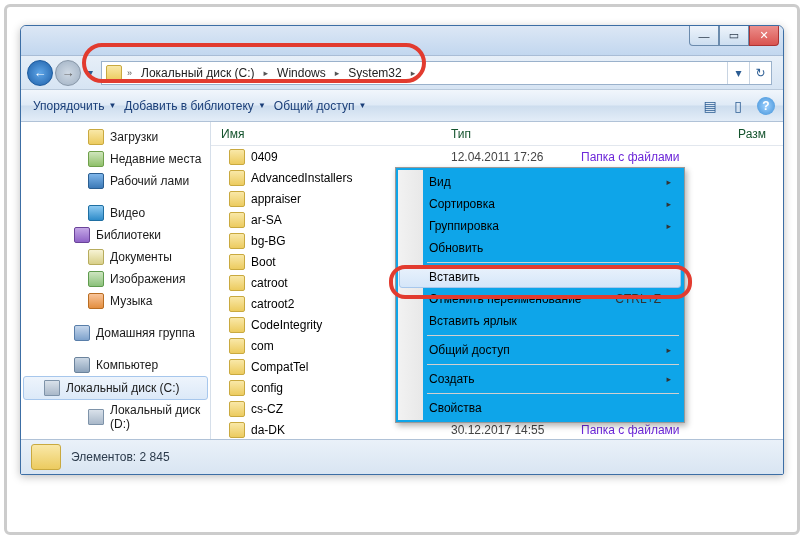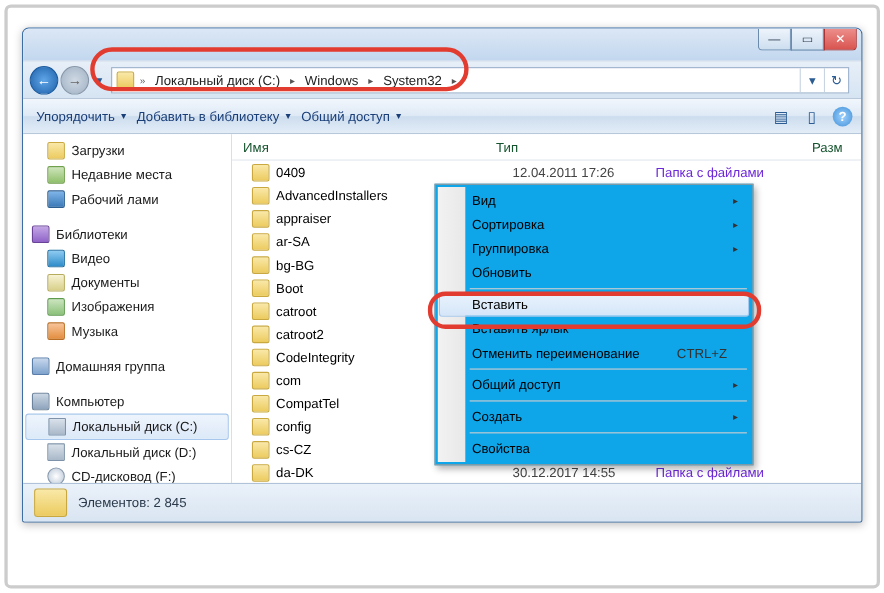--- a/index.html
+++ b/index.html
@@ -34,21 +34,21 @@
 .toolbar { height: 32px; background: linear-gradient(#f1f6fc, #dfeaf6 48%, #cdddee 52%, #e3edf8); border-bottom: 1px solid #b0c2d7; display: flex; align-items: center; padding: 0 8px; gap: 0; }
 .tool-item { color: #1a3e78; display: flex; align-items: center; gap: 4px; padding: 2px 4px; }
 .tool-item .tri { font-size: 8px; color: #1a3e78; }
 .toolbar-right { margin-left: auto; display: flex; align-items: center; gap: 10px; }
 .tb-icon { width: 18px; height: 18px; display: flex; align-items: center; justify-content: center; color: #2b5c93; font-size: 14px; }
 .tb-help { width: 18px; height: 18px; border-radius: 50%; background: radial-gradient(#9fd1ff,#3e8fd6); color: #fff; font-weight: bold; display: flex; align-items: center; justify-content: center; font-size: 12px; }
 
 
 .body { display: flex; height: calc(100% - 30px - 34px - 32px - 35px); }
 .tree { width: 190px; border-right: 1px solid #d6dfea; background: #fff; overflow: hidden; padding: 4px 0; }
-.tree-item { display: flex; align-items: center; gap: 6px; padding: 3px 8px 3px 22px; color: #1a1a1a; }
+.tree-item { display: flex; align-items: center; gap: 6px; padding: 3px 8px 3px 22px; color: #1a1a1a; margin-left: 45px; }
 .tree-item.sel { background: linear-gradient(#eef4fc,#dce9f8); border: 1px solid #a7c7ec; border-radius: 3px; margin: 0 2px; padding-left: 20px; }
 .tree-item.header { padding-left: 8px; font-weight: normal; }
 .tree-spacer { height: 10px; }
 .ico { width: 16px; height: 16px; flex: none; border-radius: 2px; }
 .ico.folder { background: linear-gradient(#f9e8a8,#eccb5f); border: 1px solid #c9a93f; }
 .ico.dl { background: linear-gradient(#f9e8a8,#eccb5f); border: 1px solid #c9a93f; }
 .ico.recent { background: linear-gradient(#cfe5bc,#8fc06a); border: 1px solid #6fa04b; }
 .ico.desktop { background: linear-gradient(#7fb6ea,#3c79b7); border: 1px solid #2b5e91; }
 .ico.lib { background: linear-gradient(#c4a7e6,#8f63c7); border: 1px solid #6a4399; }
 .ico.video { background: linear-gradient(#8ecbf2,#2f8cc9); border: 1px solid #1f6fa2; }
@@ -64,21 +64,21 @@
 .cols { height: 24px; border-bottom: 1px solid #e2e7ee; display: flex; align-items: center; color: #14532d; }
 .col { padding: 0 10px; border-right: 1px solid transparent; }
 .col.name { width: 230px; }
 .col.date { width: 130px; }
 .col.type { width: 140px; }
 .col.size { flex: 1; text-align: right; padding-right: 16px; }
 .rows { }
 .row { display: flex; align-items: center; height: 21px; }
 .row .ico { margin: 0 6px 0 18px; }
 .row .nm { width: 200px; }
-.row .dt { width: 130px; color: #444; margin-left: 15px; }
+.row .dt { width: 130px; color: #444; }
 .row .tp { width: 140px; color: #6d28d9; }
 
 
 .ctx { position: absolute; left: 395px; top: 167px; width: 290px; background: #0ea5e9; border: 1px solid #999; box-shadow: 2px 3px 6px rgba(0,0,0,0.3); padding: 3px; }
 .ctx-item { height: 22px; display: flex; align-items: center; padding: 0 24px 0 30px; position: relative; color: #000; }
 .ctx-item.hover { background: linear-gradient(#e9f2fc,#d5e6f9); border: 1px solid #a7c7ec; border-radius: 3px; padding-left: 29px; }
 .ctx-item .arrow { position: absolute; right: 10px; font-size: 9px; color: #333; }
 .ctx-item .shortcut { position: absolute; right: 20px; color: #333; }
 .ctx-sep { height: 1px; background: #d0d0d0; margin: 3px 2px 3px 28px; }
 .ctx-icon-bar { position: absolute; left: 2px; top: 2px; bottom: 2px; width: 25px; background: linear-gradient(to right,#f2f2f2,#e8e8e8); }
@@ -158,27 +158,27 @@
         </div>
       <div class="tree-item">
           <span class="ico recent"></span>
           <span>Недавние места</span>
         </div>
       <div class="tree-item">
           <span class="ico desktop"></span>
           <span>Рабочий лами</span>
         </div>
       <div class="tree-spacer"></div>
+      <div class="tree-item">
+          <span class="ico video"></span>
+          <span>Видео</span>
+        </div>
       <div class="tree-item header">
           <span class="ico lib"></span>
           <span>Библиотеки</span>
-        </div>
-      <div class="tree-item">
-          <span class="ico video"></span>
-          <span>Видео</span>
         </div>
       <div class="tree-item">
           <span class="ico doc"></span>
           <span>Документы</span>
         </div>
       <div class="tree-item">
           <span class="ico img"></span>
           <span>Изображения</span>
         </div>
       <div class="tree-item">
@@ -325,26 +325,26 @@
       <span class="arrow">▸</span>
     </div>
   <div class="ctx-item">
       <span>Обновить</span>
     </div>
   <div class="ctx-sep"></div>
   <div class="ctx-item hover">
       <span>Вставить</span>
     </div>
   <div class="ctx-item">
-      <span>Вставить ярлык</span>
-    </div>
-  <div class="ctx-item">
       <span>Отменить переименование</span>
       <span class="shortcut">CTRL+Z</span>
     </div>
+  <div class="ctx-item">
+      <span>Вставить ярлык</span>
+    </div>
   <div class="ctx-sep"></div>
   <div class="ctx-item">
       <span>Общий доступ</span>
       <span class="arrow">▸</span>
     </div>
   <div class="ctx-sep"></div>
   <div class="ctx-item">
       <span>Создать</span>
       <span class="arrow">▸</span>
     </div>

